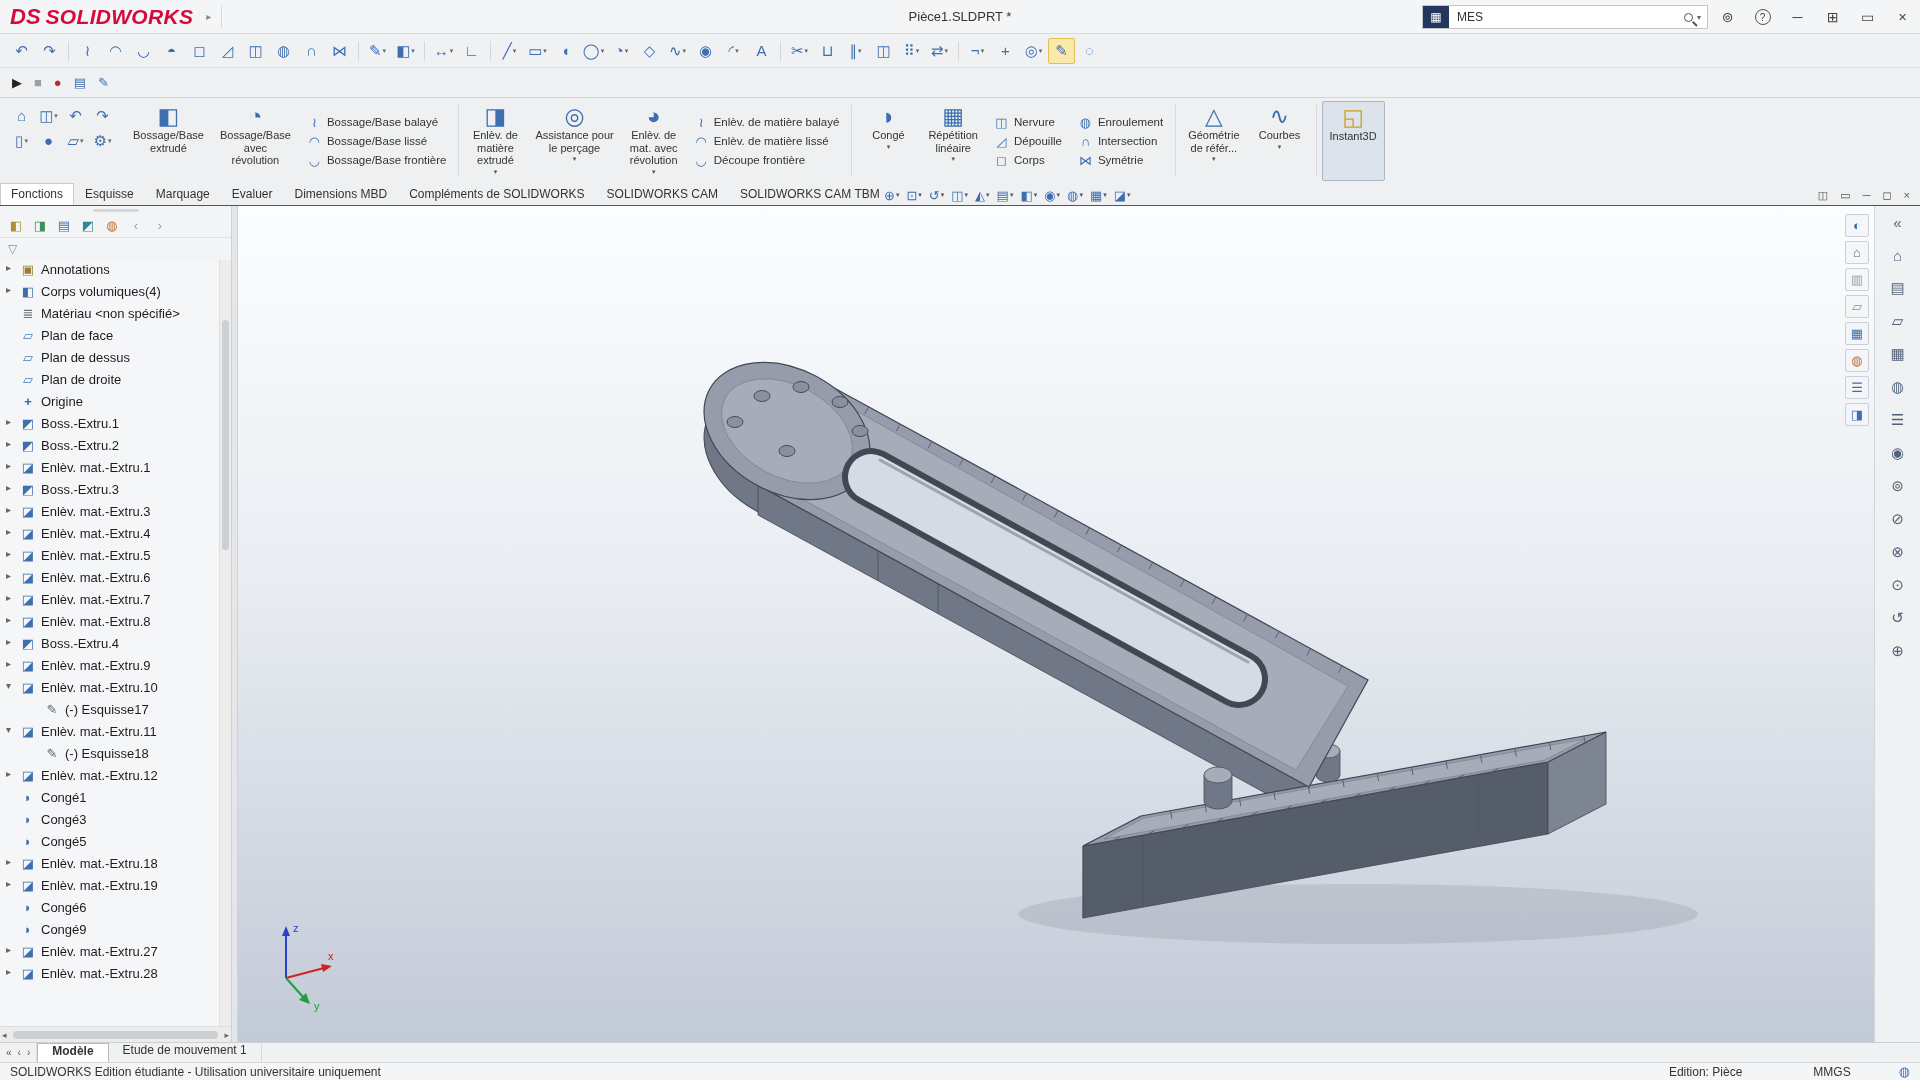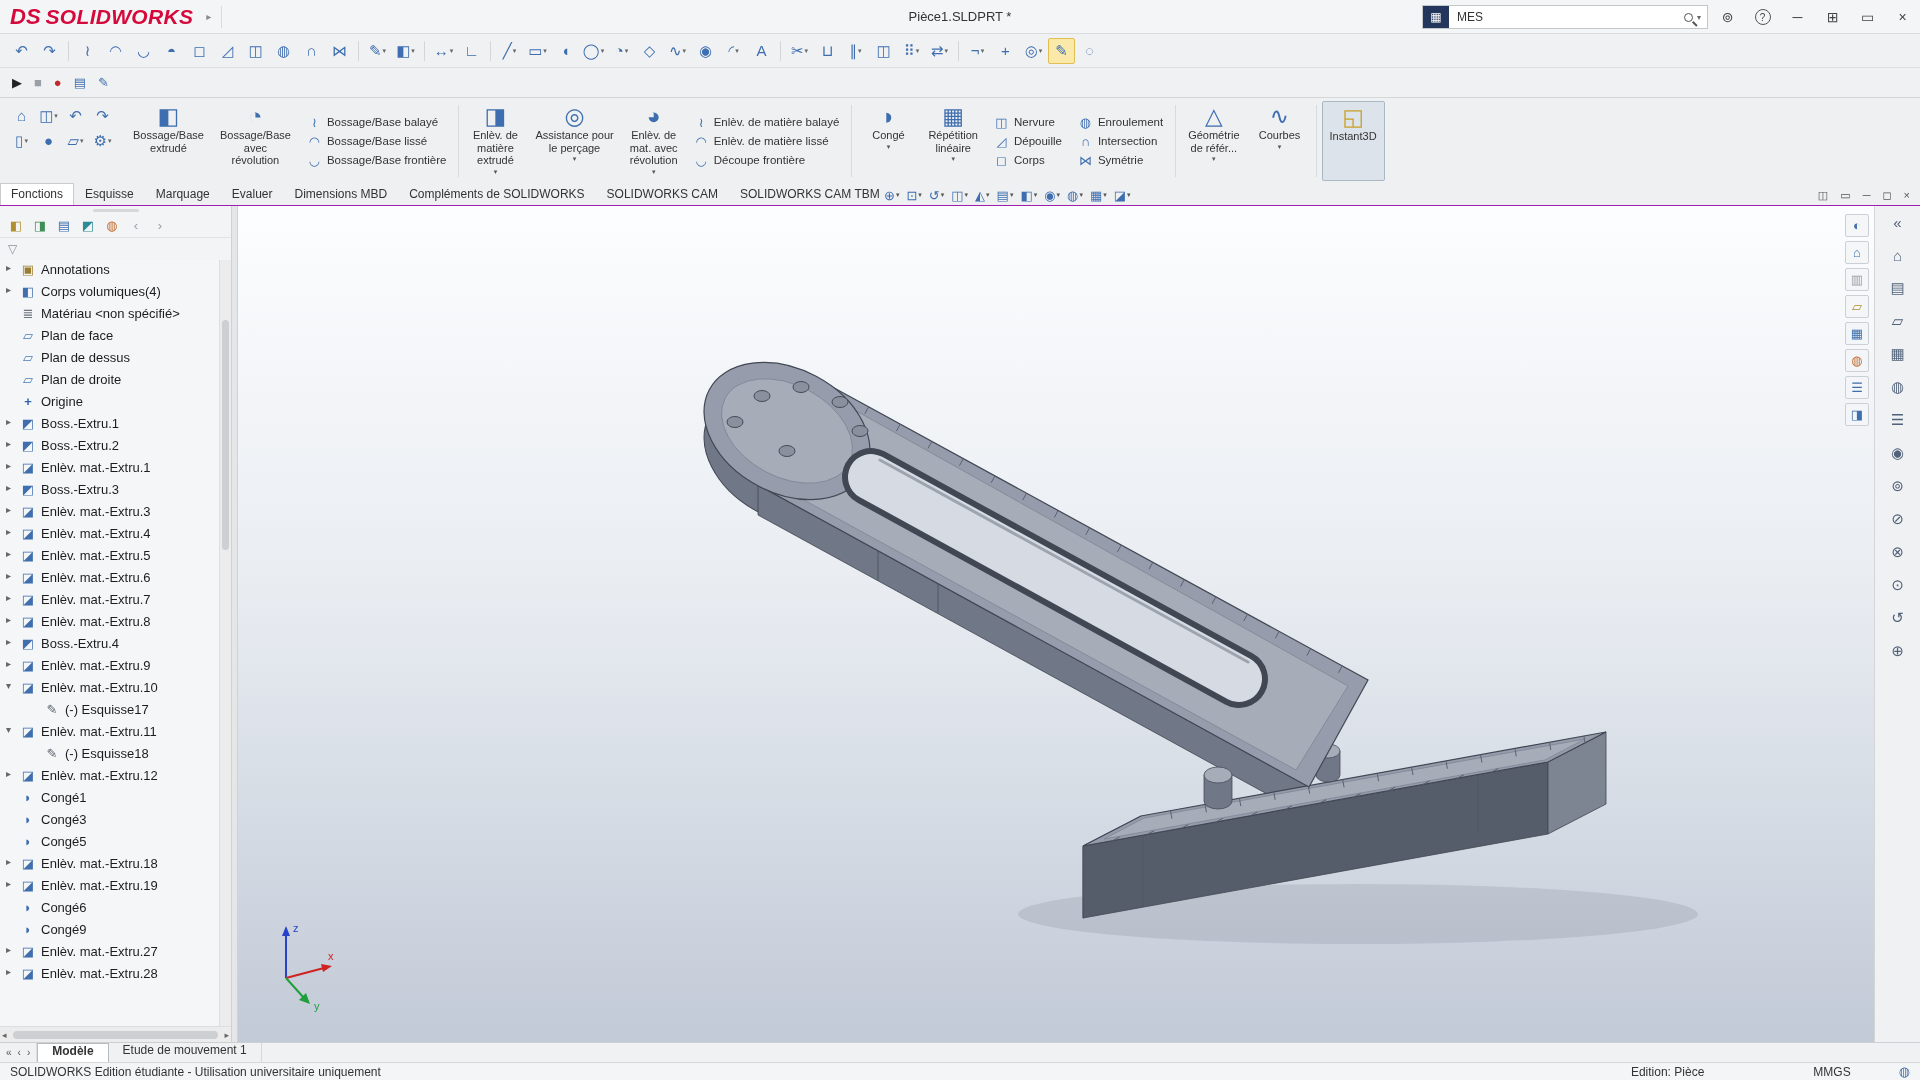--- a/index.html
+++ b/index.html
@@ -105,21 +105,21 @@
   .taskpane{width:46px;background:#f0f1f2;border-left:1px solid #d3d5d7;display:flex;flex-direction:column;align-items:center;padding-top:4px;gap:9px;color:#51627a;font-size:15px}
   .tp-ico{width:30px;height:24px;display:flex;align-items:center;justify-content:center}
 
   
   .bottombar{height:20px;background:#f0f1f2;border-top:1px solid #cdd0d2;display:flex;align-items:stretch;flex:0 0 20px}
   .bscroll{display:flex;align-items:center;padding:0 6px;gap:6px;color:#555;font-size:10px;border-right:1px solid #dcdedf}
   .btab{padding:0 14px;display:flex;align-items:flex-start;font-size:12px;color:#333;border-right:1px solid #d6d8da;white-space:nowrap}
   .btab[data-active]{background:#fff;font-weight:bold;border:1px solid #b9bcbf;border-bottom:none}
   .statusbar{height:18px;background:#f4f5f6;border-top:1px solid #d6d8da;display:flex;align-items:center;font-size:12px;color:#333;padding:0 10px;flex:0 0 18px}
   .sb-spacer{flex:1}
-  .sb-edition{margin-right:109px}
+  .sb-edition{margin-right:71px}
   .sb-units{margin-right:48px}
   .sb-globe{color:#3f6fae;font-size:13px}
 </style>
 </head>
 <body>
 
 <div class="app" data-name="solidworks-window">
 
   <header class="titlebar" data-name="titlebar">
     <div class="logo" data-name="solidworks-logo">

